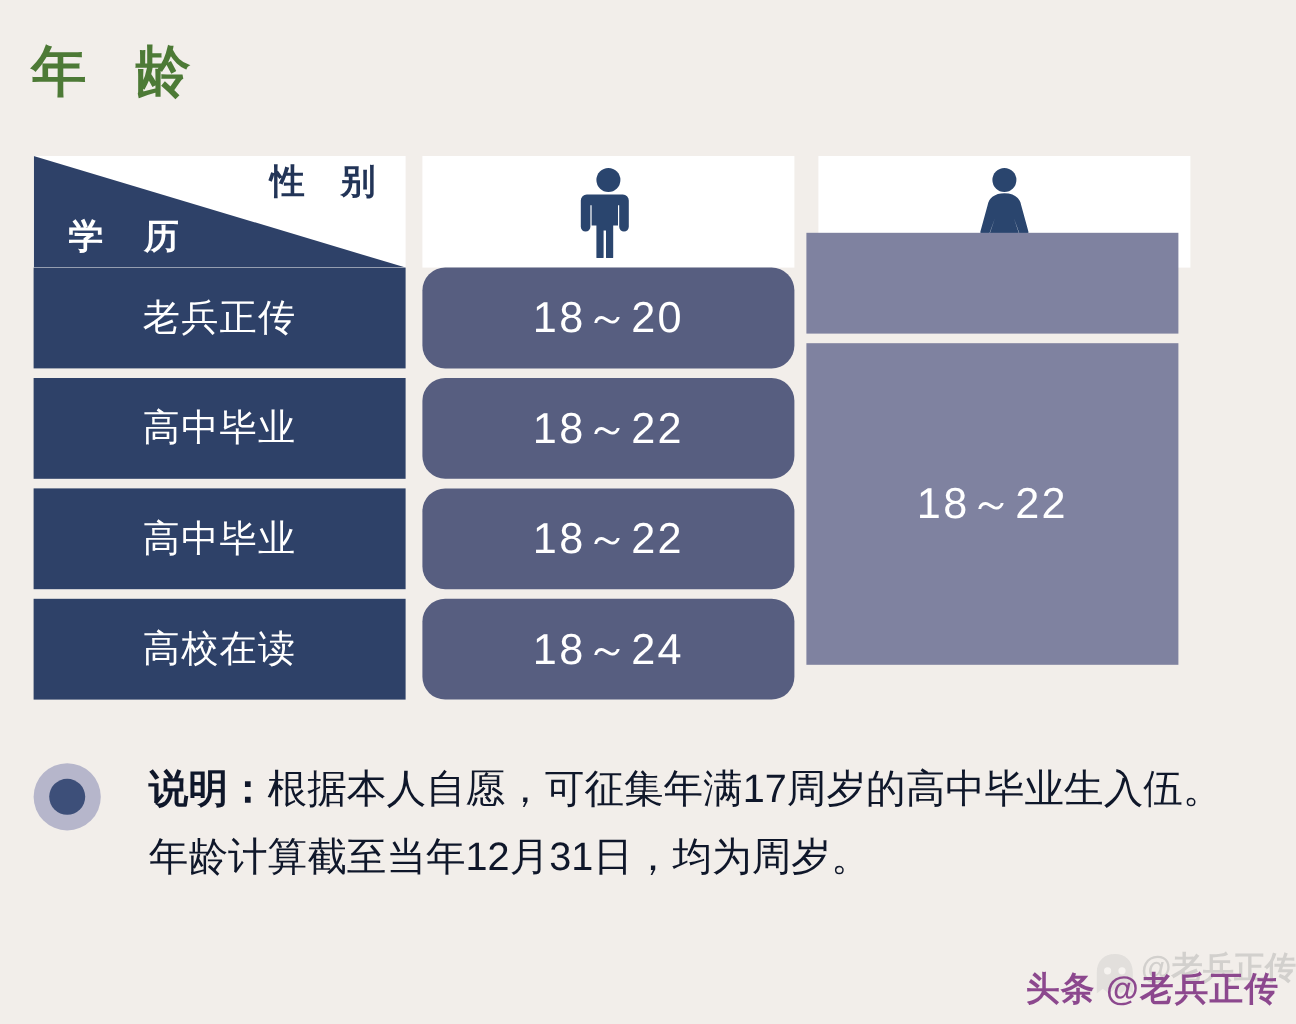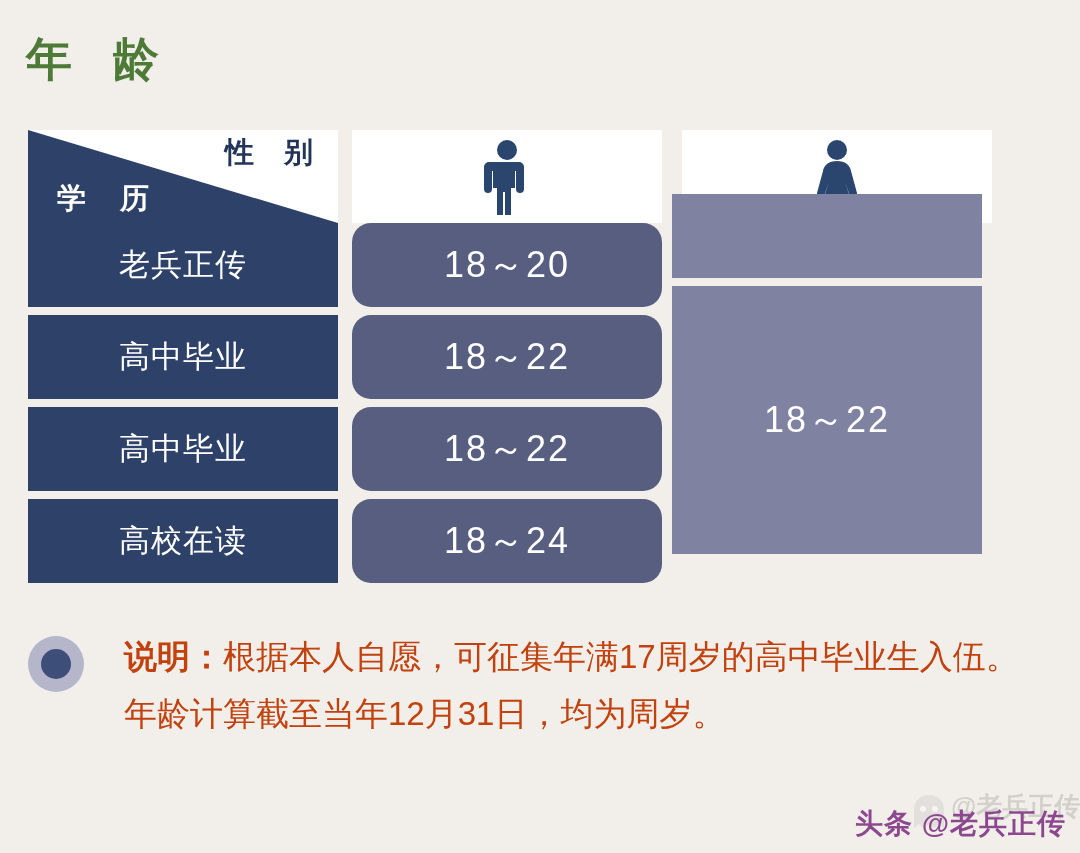--- a/index.html
+++ b/index.html
@@ -164,21 +164,21 @@
   #note-bullet .inner-dot {
     width: 30px;
     height: 30px;
     border-radius: 50%;
     background: #3d4f79;
   }
   #note-text {
     margin-left: 40px;
     font-size: 33px;
     line-height: 57px;
-    color: #c2410c;
+    color: #0f172a;
     letter-spacing: 0px;
     max-width: 905px;
   }
   #note-text .note-label {
     font-weight: bold;
   }
 
   
   #watermark {
     position: absolute;

